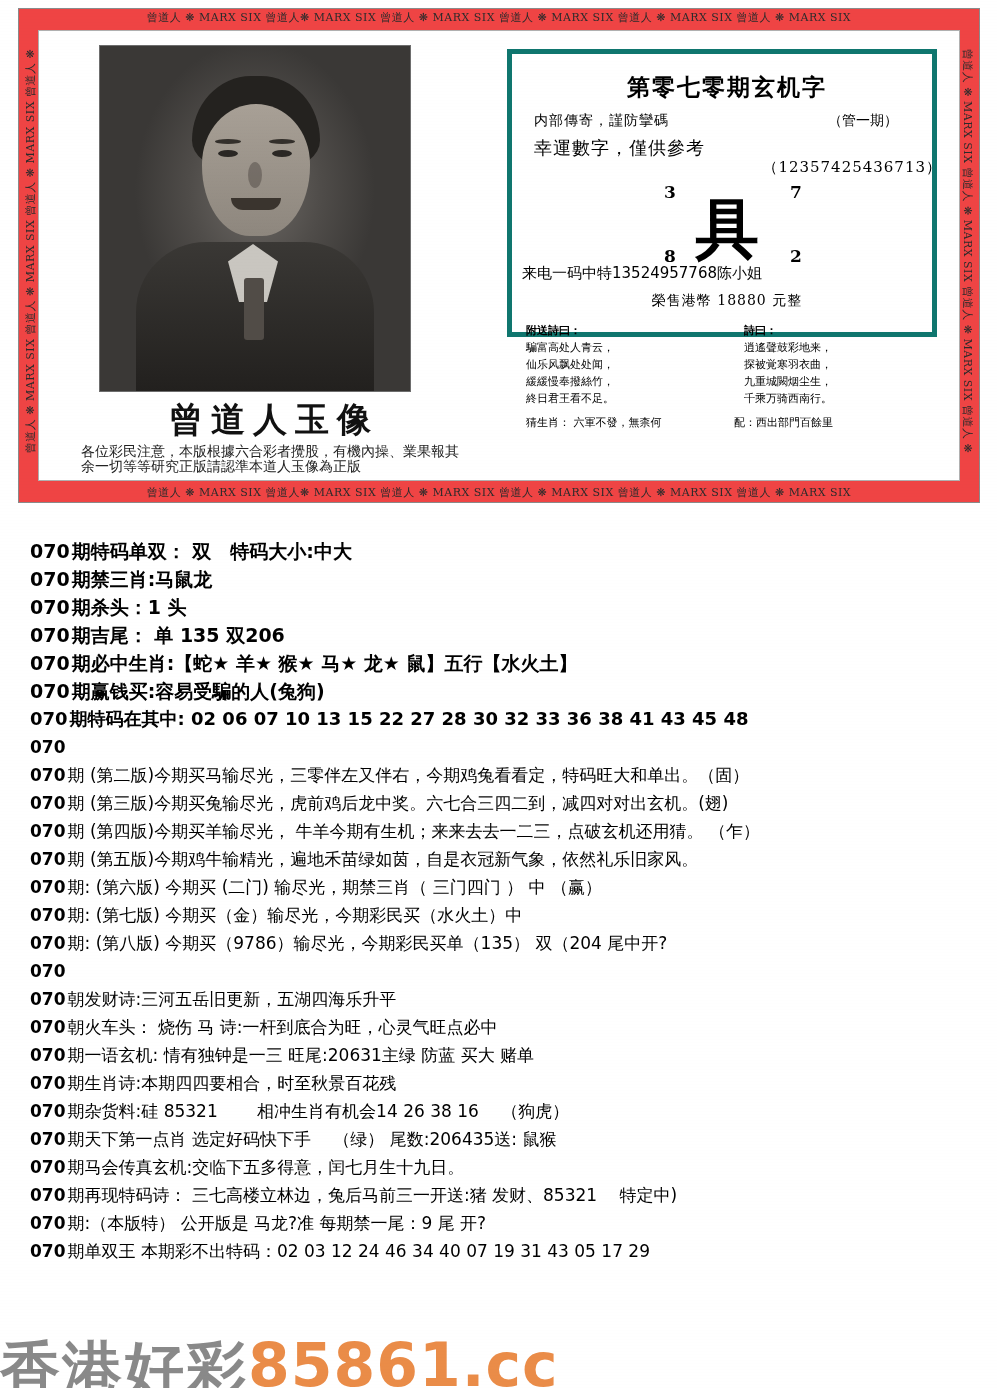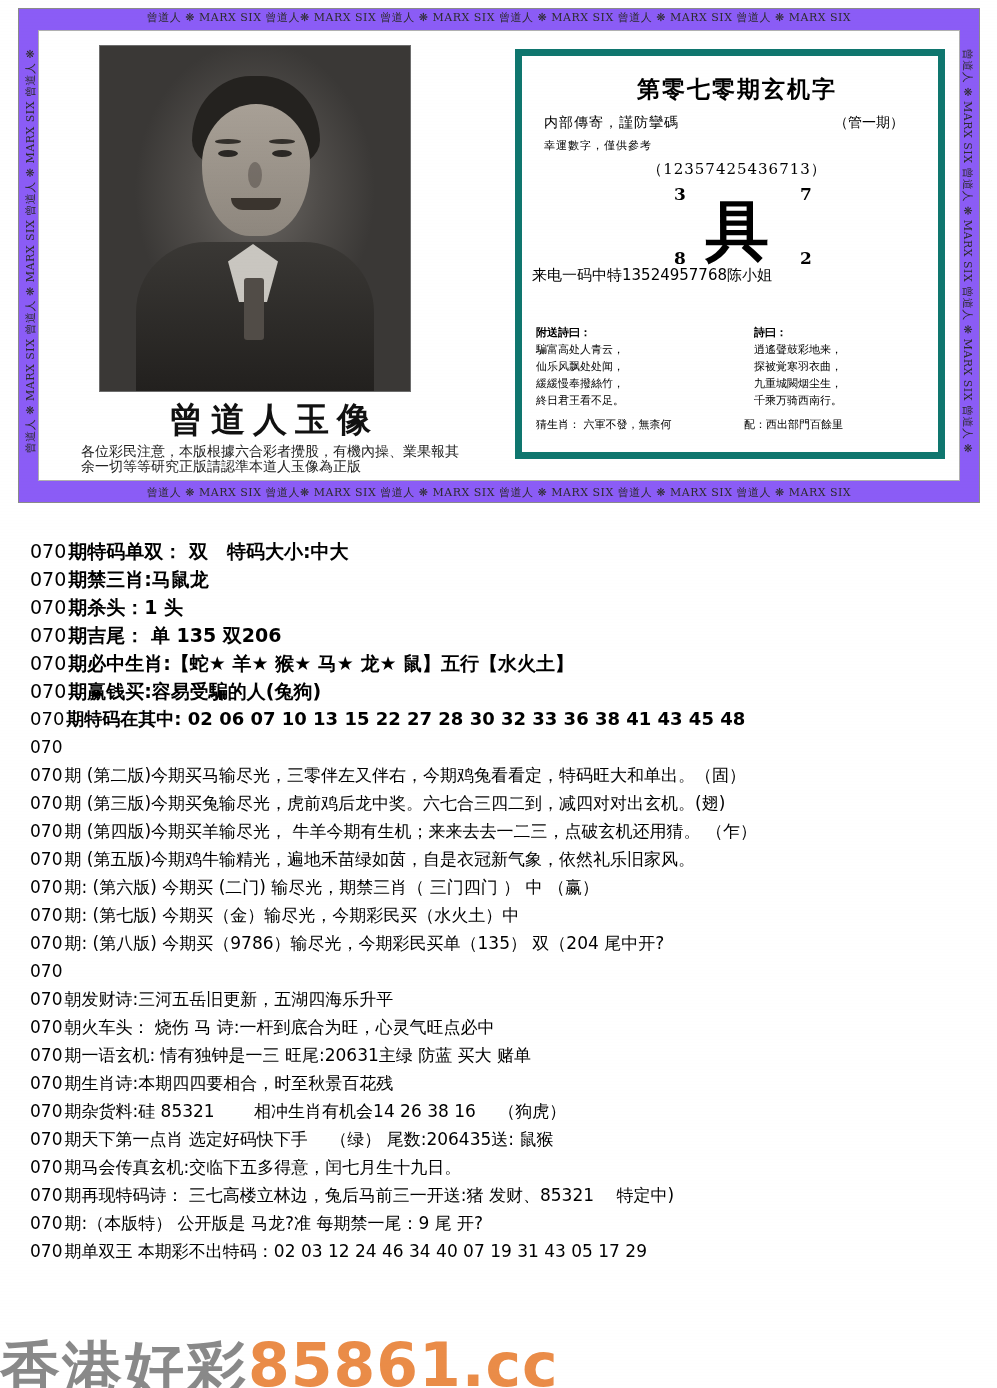--- a/index.html
+++ b/index.html
@@ -17,21 +17,21 @@
   }
 
   
   .poster {
     position: absolute;
     left: 18px;
     top: 8px;
     width: 962px;
     height: 495px;
     box-sizing: border-box;
-    background: #8b5cf6;
+    background: #ef4444;
   }
   .poster-border {
     position: absolute;
     inset: 0;
     border: 1px solid #8a8a8a;
     box-sizing: border-box;
   }
   .marquee {
     position: absolute;
     font-size: 11px;
@@ -151,43 +151,42 @@
     color: #222;
     font-family: Liberation Mono, monospace;
   }
 
   
   .ann-panel {
     position: absolute;
     left: 468px;
     top: 18px;
     width: 430px;
-    height: 410px;
-    border: 7px solid #0f766e;
+    height: 288px;
+    border: 5px solid #0f766e;
     box-sizing: border-box;
     background: #fff;
     font-family: "DejaVu Serif", "Liberation Serif", serif;
-    margin-left: 8px;
   }
   .ann-title {
     position: absolute; left: 0; top: 18px; width: 430px;
     text-align: center; font-size: 23px; font-weight: bold; letter-spacing: 2px;
   }
   .ann-sub1 {
     position: absolute; left: 22px; top: 58px; font-size: 14px; letter-spacing: 1px;
   }
   .ann-sub1b {
     position: absolute; right: 34px; top: 58px; font-size: 14px;
   }
   .ann-sub2 {
-    position: absolute; left: 22px; top: 82px; font-size: 11px; letter-spacing: 1px;
+    position: absolute; left: 22px; top: 82px; font-size: 18px; letter-spacing: 1px;
   }
   .ann-nums {
     position: absolute; left: 0; top: 104px; width: 430px;
-    text-align: center; font-size: 15px; letter-spacing: 1px;
+    text-align: right; font-size: 15px; letter-spacing: 1px;
   }
   .big-char {
     position: absolute; left: 0; top: 140px; width: 430px;
     text-align: center; font-size: 64px; font-weight: bold; line-height: 70px;
   }
   .corner {
     position: absolute; font-size: 17px; font-weight: bold;
   }
   .corner.tl { left: 152px; top: 128px; }
   .corner.tr { left: 278px; top: 128px; }
@@ -230,21 +229,21 @@
   .row {
     display: flex;
     align-items: baseline;
     margin-bottom: 6px;
     font-size: 17px;
     line-height: 22px;
     white-space: nowrap;
     font-family: "DejaVu Sans", "Liberation Sans", sans-serif;
   }
   .row .idx {
-    font-weight: normal;
+    font-weight: bold;
     margin-right: 2px;
   }
   .row .txt { }
   .row.big { font-size: 19px; font-weight: bold; }
   .row.semi { font-size: 18px; font-weight: bold; }
 
   
   .wm1 {
     position: absolute;
     left: 0; top: 1330px;
@@ -314,20 +313,21 @@
       <div class="ann-sub2">幸運數字，僅供參考</div>
       <div class="ann-nums">（12357425436713）</div>
 
       <div class="corner tl">3</div>
       <div class="corner tr">7</div>
       <div class="corner bl">8</div>
       <div class="corner br">2</div>
       <div class="big-char">具</div>
 
       <div class="phone-line">来电一码中特13524957768陈小姐</div>
+      <div class="price-line">榮售港幣 18880 元整</div>
 
       <div class="poem-wrap">
         <div class="poem-col poem-left">
           <div class="hd">附送詩曰：</div>
           <div>騙富高处人青云，</div>
           <div>仙乐风飘处处闻，</div>
           <div>緩緩慢奉撥絲竹，</div>
           <div>終日君王看不足。</div>
         </div>
         <div class="poem-col poem-right">

